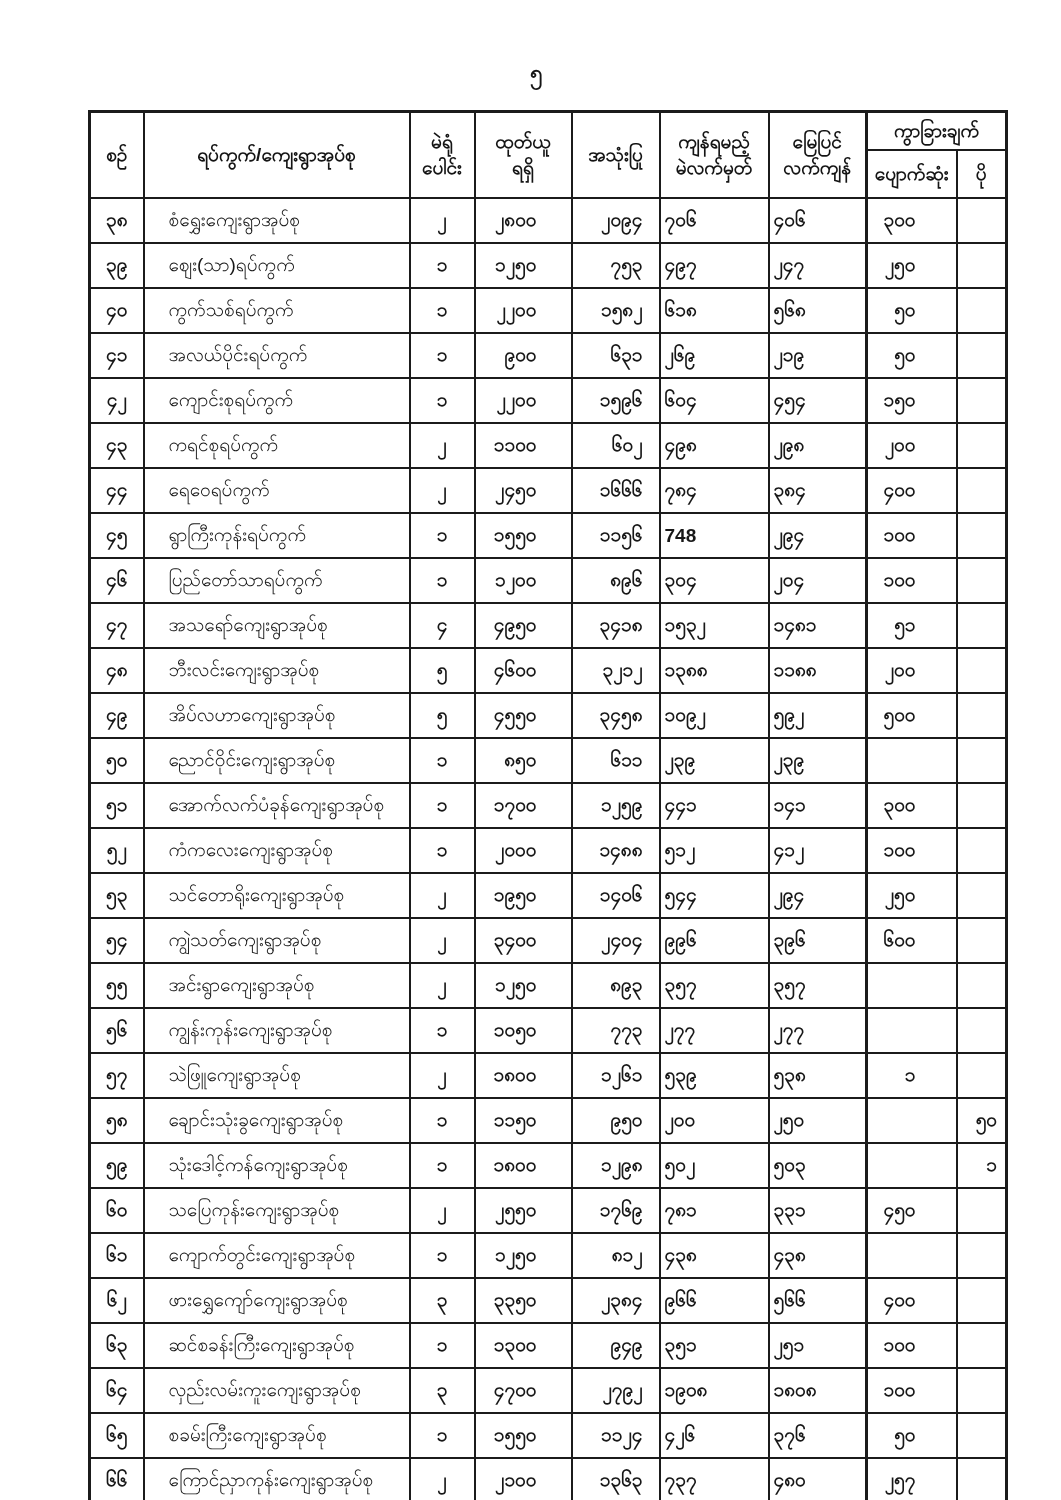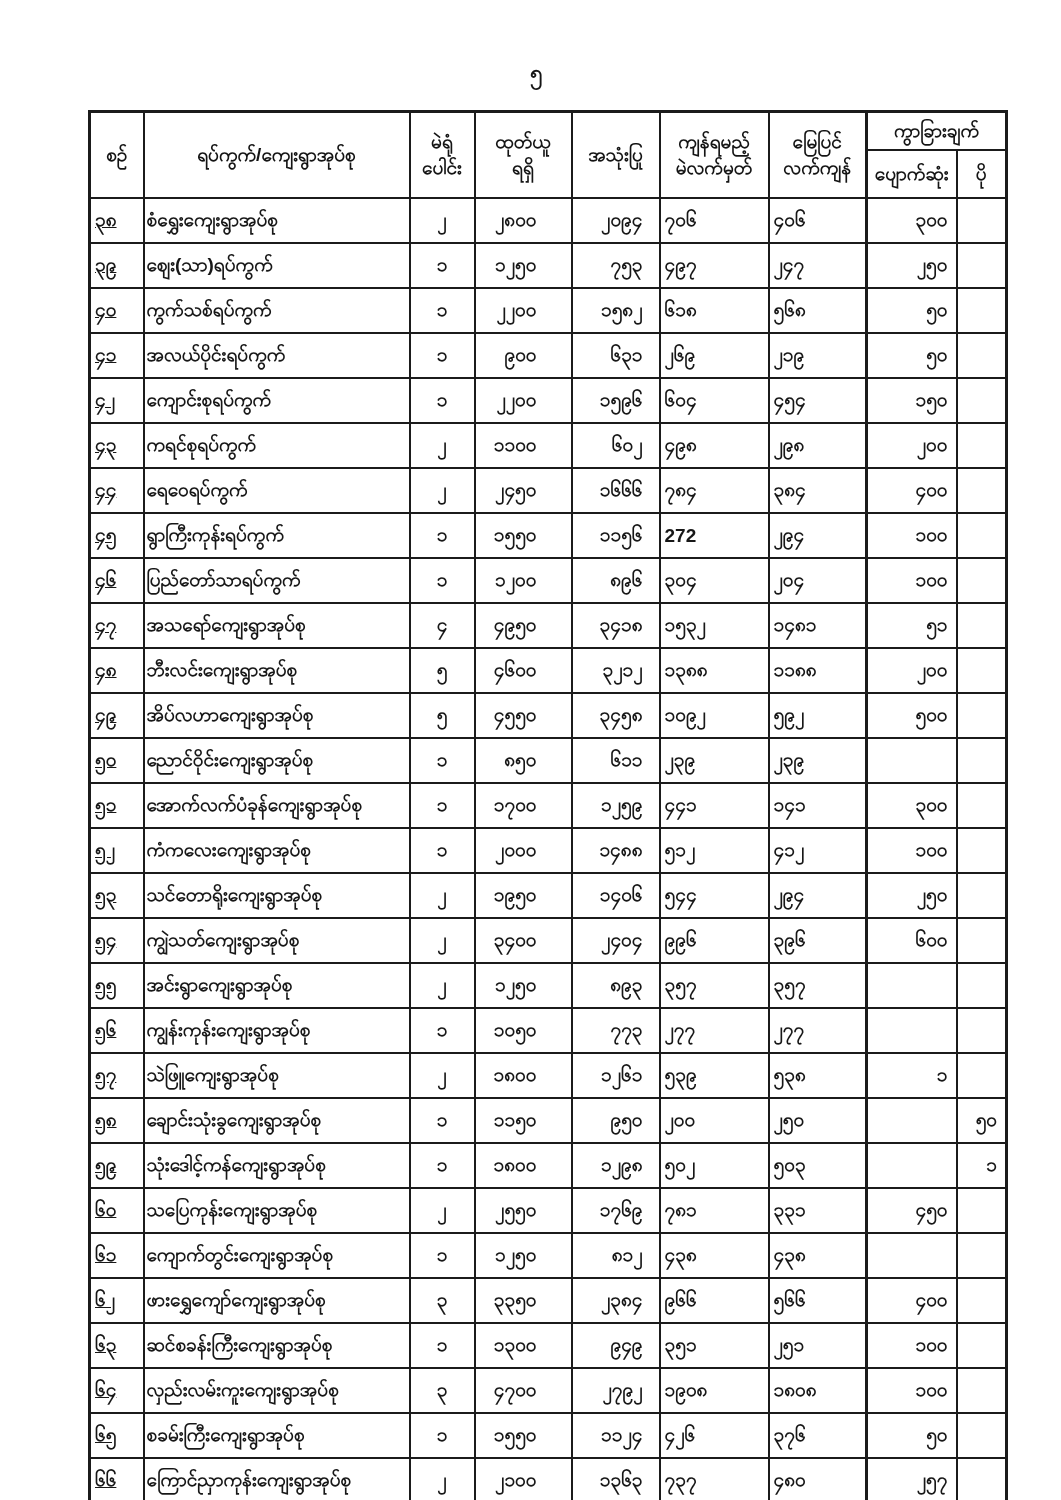--- a/index.html
+++ b/index.html
@@ -61,28 +61,28 @@
   td {
     height: 39px;
     font-size: 19px;
     font-weight: bold;
     color: #171717;
     padding: 2px 4px;
     vertical-align: middle;
     white-space: nowrap;
     overflow: hidden;
   }
-  td.col-no       { text-align: left; text-decoration: underline; }
-  td.col-name     { text-align: left; padding-left: 2px; font-weight: bold; }
+  td.col-no       { text-align: center; }
+  td.col-name     { text-align: left; padding-left: 24px; font-weight: normal; }
   td.col-stations { text-align: center; }
   td.col-received { text-align: right; padding-right: 34px; }
   td.col-used     { text-align: right; padding-right: 16px; }
   td.col-remaining{ text-align: left; padding-right: 22px; }
   td.col-ground   { padding-right: 20px; }
-  td.col-lost     { text-align: right; padding-right: 8px; margin-top: 27px; }
+  td.col-lost     { text-align: right; padding-right: 40px; margin-top: 27px; }
   td.col-extra    { text-align: right; padding-right: 8px; }
   .thick-left { border-left-width: 3px !important; }
 </style>
 </head>
 <body>
 
 <div class="page">
 
   <div class="page-number">၅</div>
 
@@ -215,21 +215,21 @@
           <td class="col-ground">၃၈၄</td>
           <td class="col-lost thick-left">၄၀၀</td>
           <td class="col-extra"></td>
         </tr>
         <tr>
           <td class="col-no">၄၅</td>
           <td class="col-name">ရွာကြီးကုန်းရပ်ကွက်</td>
           <td class="col-stations">၁</td>
           <td class="col-received">၁၅၅၀</td>
           <td class="col-used">၁၁၅၆</td>
-          <td class="col-remaining">272</td>
+          <td class="col-remaining">748</td>
           <td class="col-ground">၂၉၄</td>
           <td class="col-lost thick-left">၁၀၀</td>
           <td class="col-extra"></td>
         </tr>
         <tr>
           <td class="col-no">၄၆</td>
           <td class="col-name">ပြည်တော်သာရပ်ကွက်</td>
           <td class="col-stations">၁</td>
           <td class="col-received">၁၂၀၀</td>
           <td class="col-used">၈၉၆</td>

